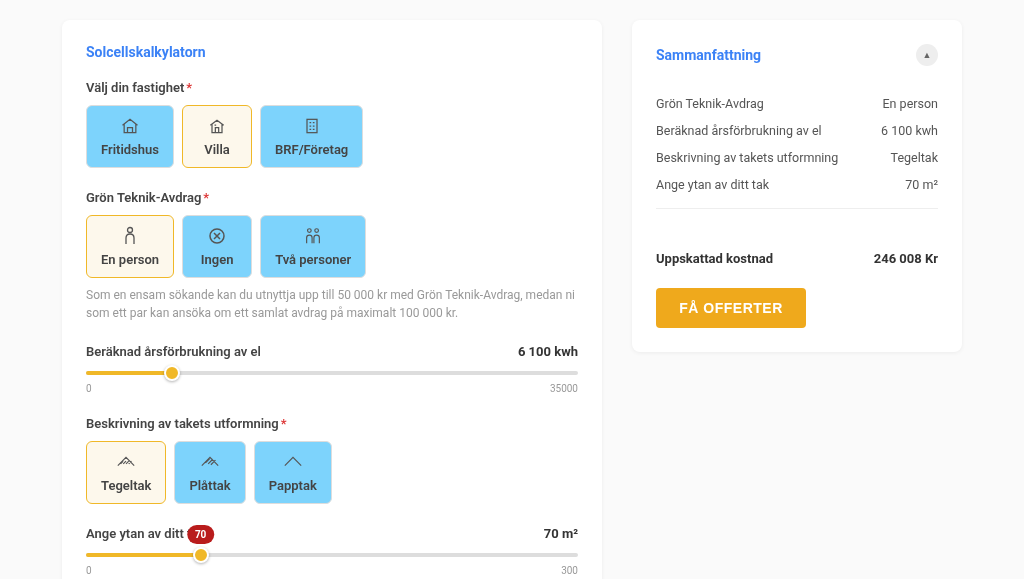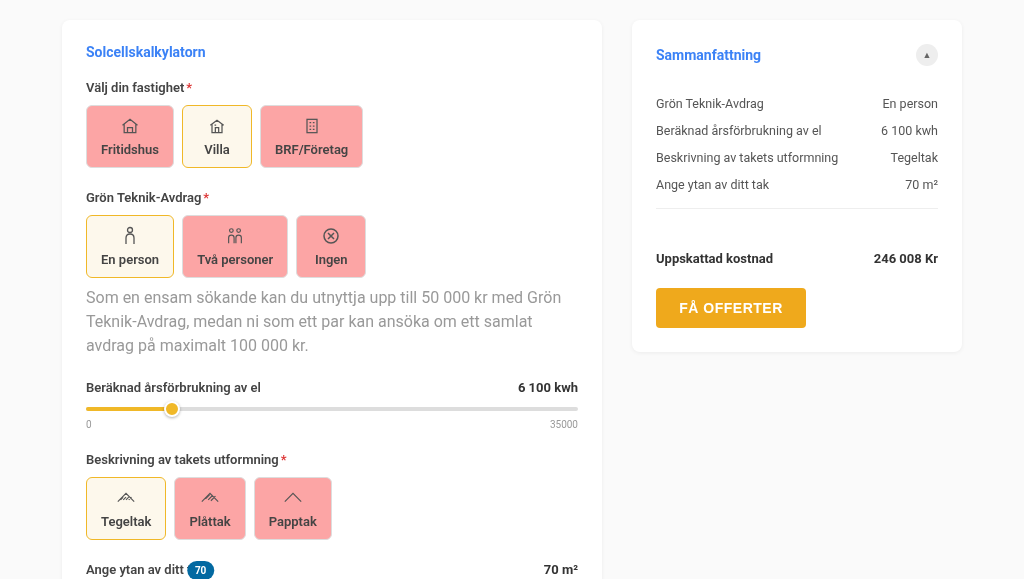--- a/index.html
+++ b/index.html
@@ -52,21 +52,21 @@
     .field-label {
       font-size: 13px;
       font-weight: 600;
       color: #444;
       margin-bottom: 10px;
     }
     .required { color: #d33; margin-left: 2px; }
     .option-row { display: flex; gap: 8px; flex-wrap: wrap; }
     .option-btn {
       border: 1px solid #ddd;
-      background: #fca5a5;
+      background: #7dd3fc;
       border-radius: 6px;
       padding: 10px 14px;
       text-align: center;
       cursor: pointer;
       font-size: 13px;
       font-weight: 600;
       color: #444;
       display: flex;
       flex-direction: column;
       align-items: center;
@@ -80,21 +80,21 @@
     .option-icon {
       width: 20px;
       height: 20px;
       display: flex;
       align-items: center;
       justify-content: center;
       font-size: 16px;
       color: #555;
     }
     .helper-text {
-      font-size: 16px;
+      font-size: 12px;
       color: #999;
       line-height: 1.5;
       margin-top: 8px;
     }
     .slider-header {
       display: flex;
       justify-content: space-between;
       align-items: center;
       margin-bottom: 12px;
     }
@@ -124,21 +124,21 @@
       background: #f0b828;
       border-radius: 50%;
       border: 2px solid #fff;
       box-shadow: 0 1px 3px rgba(0,0,0,0.3);
       cursor: grab;
     }
     .slider-tooltip {
       position: absolute;
       top: -28px;
       transform: translateX(-50%);
-      background: #0369a1;
+      background: #b91c1c;
       color: #fff;
       font-size: 10px;
       font-weight: 700;
       padding: 4px 8px;
       border-radius: 10px;
     }
     .slider-minmax {
       display: flex;
       justify-content: space-between;
       font-size: 10px;
@@ -227,36 +227,36 @@
           <span class="option-icon">
             <svg width="16" height="20" viewBox="0 0 16 20" fill="none" stroke="currentColor" stroke-width="1.3">
                 <circle cx="8" cy="4" r="2.5"></circle>
                 <path d="M4 18 V12 Q4 8 8 8 Q12 8 12 12 V18"></path>
               </svg>
           </span>
           <span>En person</span>
         </div>
         <div class="option-btn">
           <span class="option-icon">
+            <svg width="18" height="18" viewBox="0 0 18 18" fill="none" stroke="currentColor" stroke-width="1.5">
+                <circle cx="9" cy="9" r="7"></circle>
+                <path d="M6 6 L12 12 M12 6 L6 12"></path>
+              </svg>
+          </span>
+          <span>Ingen</span>
+        </div>
+        <div class="option-btn">
+          <span class="option-icon">
             <svg width="22" height="20" viewBox="0 0 22 20" fill="none" stroke="currentColor" stroke-width="1.3">
                 <circle cx="7" cy="4" r="2"></circle>
                 <circle cx="15" cy="4" r="2"></circle>
                 <path d="M4 18 V12 Q4 9 7 9 Q10 9 10 12 V18 M12 18 V12 Q12 9 15 9 Q18 9 18 12 V18"></path>
               </svg>
           </span>
           <span>Två personer</span>
-        </div>
-        <div class="option-btn">
-          <span class="option-icon">
-            <svg width="18" height="18" viewBox="0 0 18 18" fill="none" stroke="currentColor" stroke-width="1.5">
-                <circle cx="9" cy="9" r="7"></circle>
-                <path d="M6 6 L12 12 M12 6 L6 12"></path>
-              </svg>
-          </span>
-          <span>Ingen</span>
         </div>
       </div>
       <p class="helper-text">Som en ensam sökande kan du utnyttja upp till 50 000 kr med Grön Teknik-Avdrag, medan ni som ett par kan ansöka om ett samlat avdrag på maximalt 100 000 kr.</p>
     </div>
 
     <div class="field-group">
       <div class="slider-header">
         <span class="slider-label">Beräknad årsförbrukning av el</span>
         <span class="slider-value">6 100 kwh</span>
       </div>

